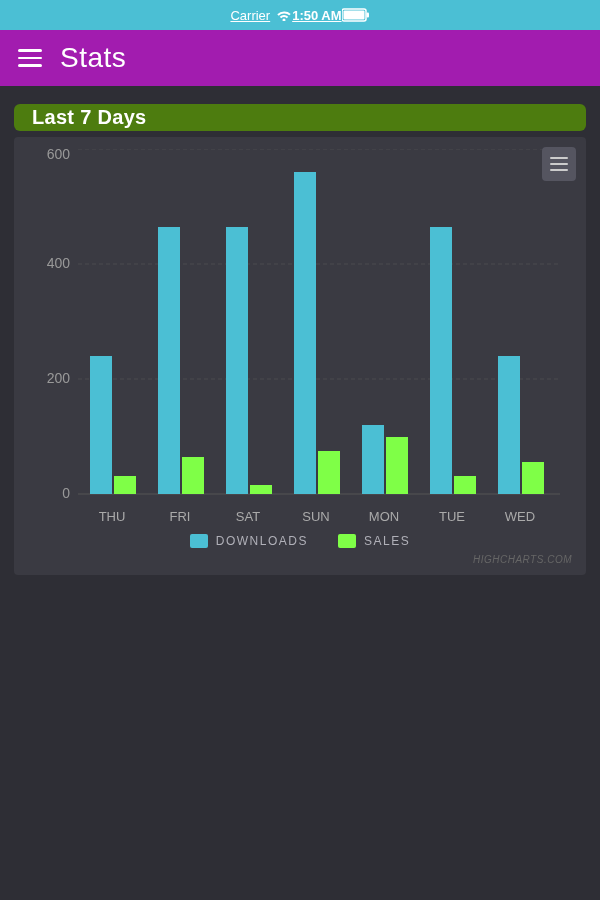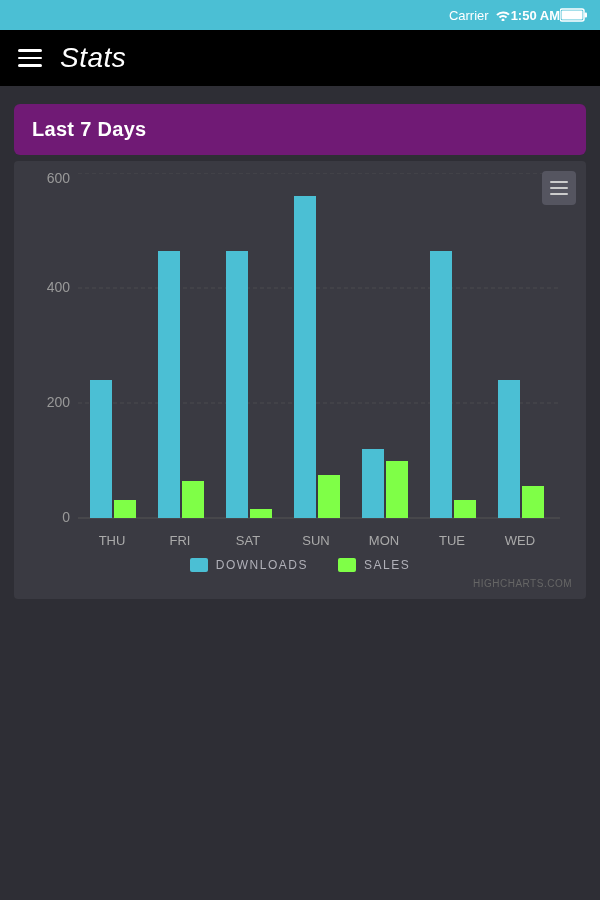--- a/index.html
+++ b/index.html
@@ -11,59 +11,59 @@
       font-family: 'Helvetica Neue', Helvetica, Arial, sans-serif;
       overflow: hidden;
     }
 
     
     .status-bar {
       background: #4bbfd4;
       height: 30px;
       display: flex;
       align-items: center;
-      justify-content: flex-end;
+      justify-content: center;
       padding: 0 12px;
       color: #fff;
       font-size: 13px;
       font-weight: 500;
+      text-decoration: underline;
     }
     .status-left { display: flex; align-items: center; gap: 6px; }
     .status-center { font-weight: 600; }
     .status-right { display: flex; align-items: center; gap: 4px; }
 
     
     .header {
-      background: #000000;
+      background: #a21caf;
       height: 56px;
       display: flex;
       align-items: center;
       padding: 0 18px;
       gap: 18px;
-      font-style: italic;
     }
     .hamburger-icon {
       display: flex; flex-direction: column; gap: 5px; cursor: pointer;
     }
     .hamburger-icon span {
       display: block; width: 24px; height: 2.5px; background: #fff; border-radius: 2px;
     }
     .header-title {
       color: #fff;
       font-size: 28px;
       font-weight: 300;
       letter-spacing: 0.5px;
     }
 
     
     .card-title {
-      background: #701a75;
+      background: #4d7c0f;
       margin: 18px 14px 0 14px;
       border-radius: 6px;
-      padding: 14px 18px;
+      padding: 2px 18px;
     }
     .card-title-text {
       color: #fff;
       font-size: 20px;
       font-weight: 600;
       letter-spacing: 0.3px;
     }
 
     
     .chart-container {
@@ -116,20 +116,21 @@
     }
 
     
     .watermark {
       text-align: right;
       color: #666;
       font-size: 10px;
       letter-spacing: 0.5px;
       padding-right: 4px;
       margin-top: 2px;
+      font-style: italic;
     }
   </style>
 </head>
 <body>
 
 <div class="status-bar">
   <div class="status-left">
     <span>Carrier</span>
 
     <svg width="16" height="12" viewBox="0 0 16 12" fill="white">

